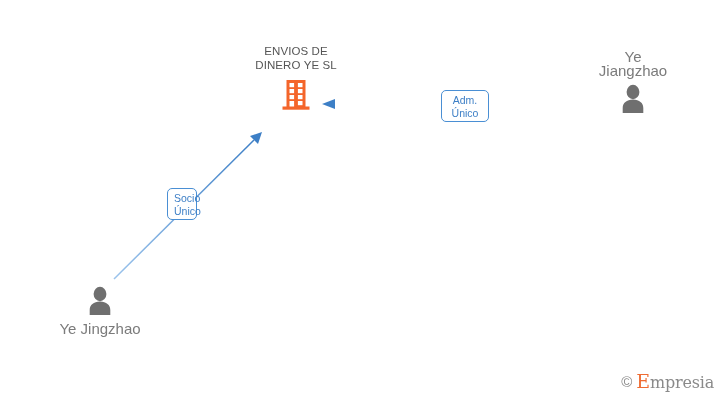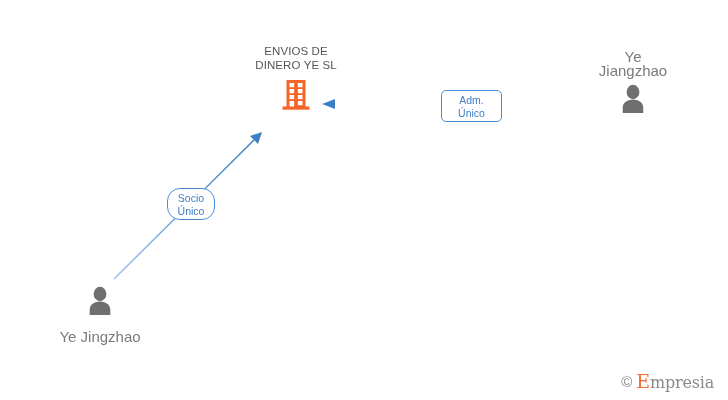--- a/index.html
+++ b/index.html
@@ -61,48 +61,47 @@
   #person-left {
     left: 50px;
     top: 284px;
     width: 100px;
     text-align: center;
   }
   #person-left-icon {
     display: flex;
     justify-content: center;
   }
-  #person-left .person-label { margin-top: 12px; }
+  #person-left .person-label { margin-top: 4px; }
 
   
   .rel-box {
     box-sizing: border-box;
     border: 1px solid #4a8fd4;
     border-radius: 5px;
     background: #ffffff;
     color: #3d7fc6;
     font-size: 10.5px;
     line-height: 13px;
     text-align: center;
     padding: 3px 6px 3px 6px;
     white-space: pre-line;
     z-index: 5;
   }
   #rel-adm {
     left: 441px;
     top: 90px;
-    width: 61px;
+    width: 48px;
     height: 32px;
   }
   #rel-socio {
     left: 167px;
     top: 188px;
-    width: 48px;
+    width: 30px;
     height: 32px;
-    border-radius: 13px;
   }
 
   
   #edges {
     left: 0;
     top: 0;
     width: 728px;
     height: 400px;
     z-index: 1;
   }

